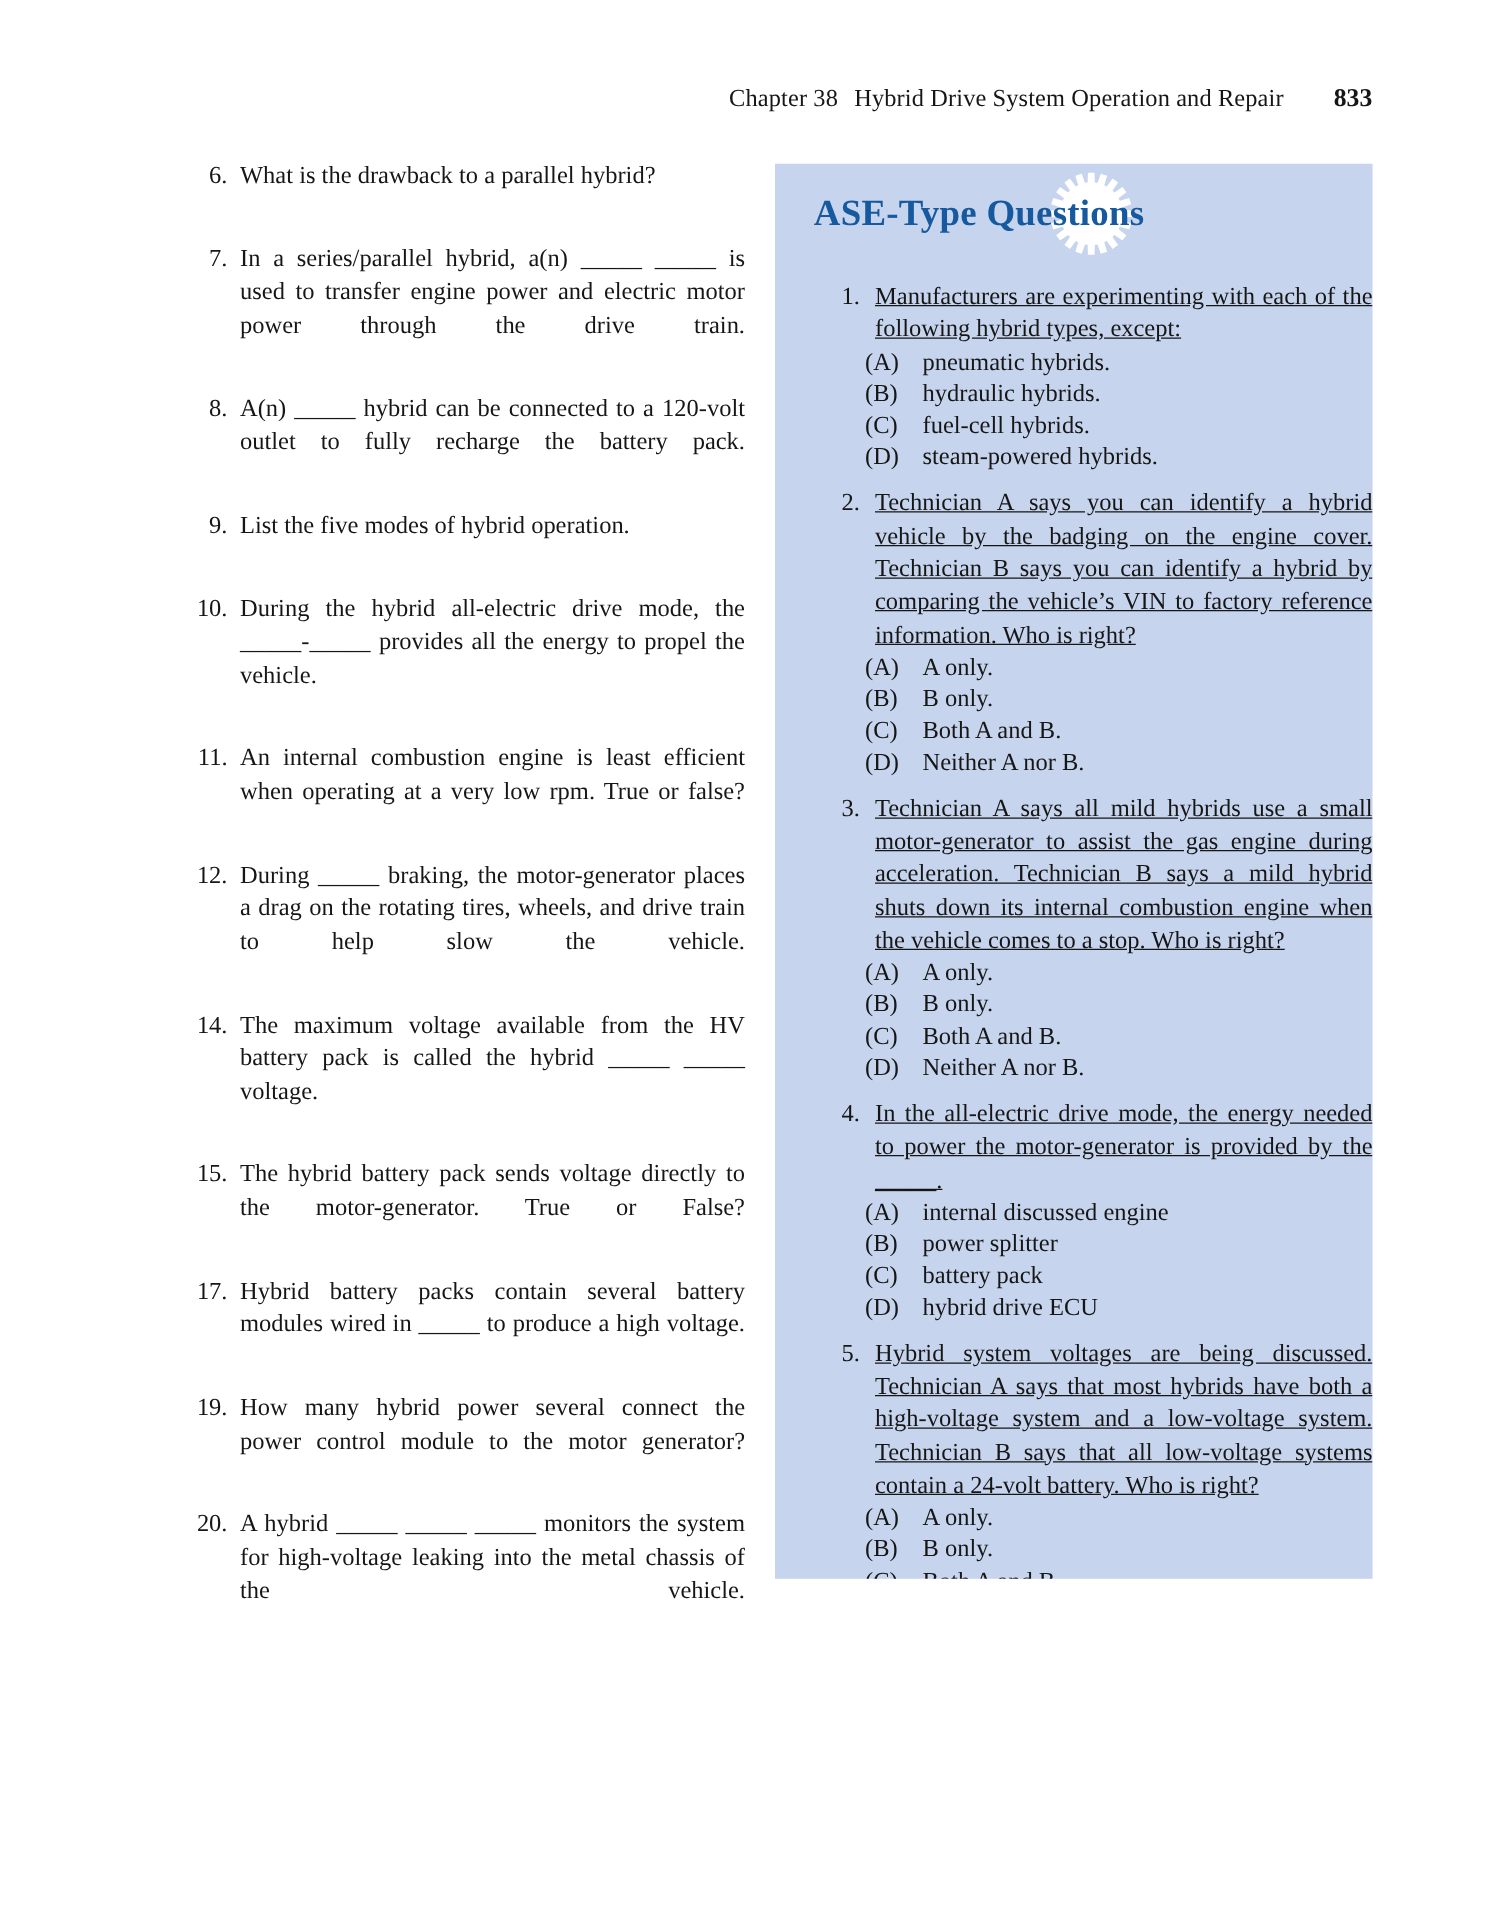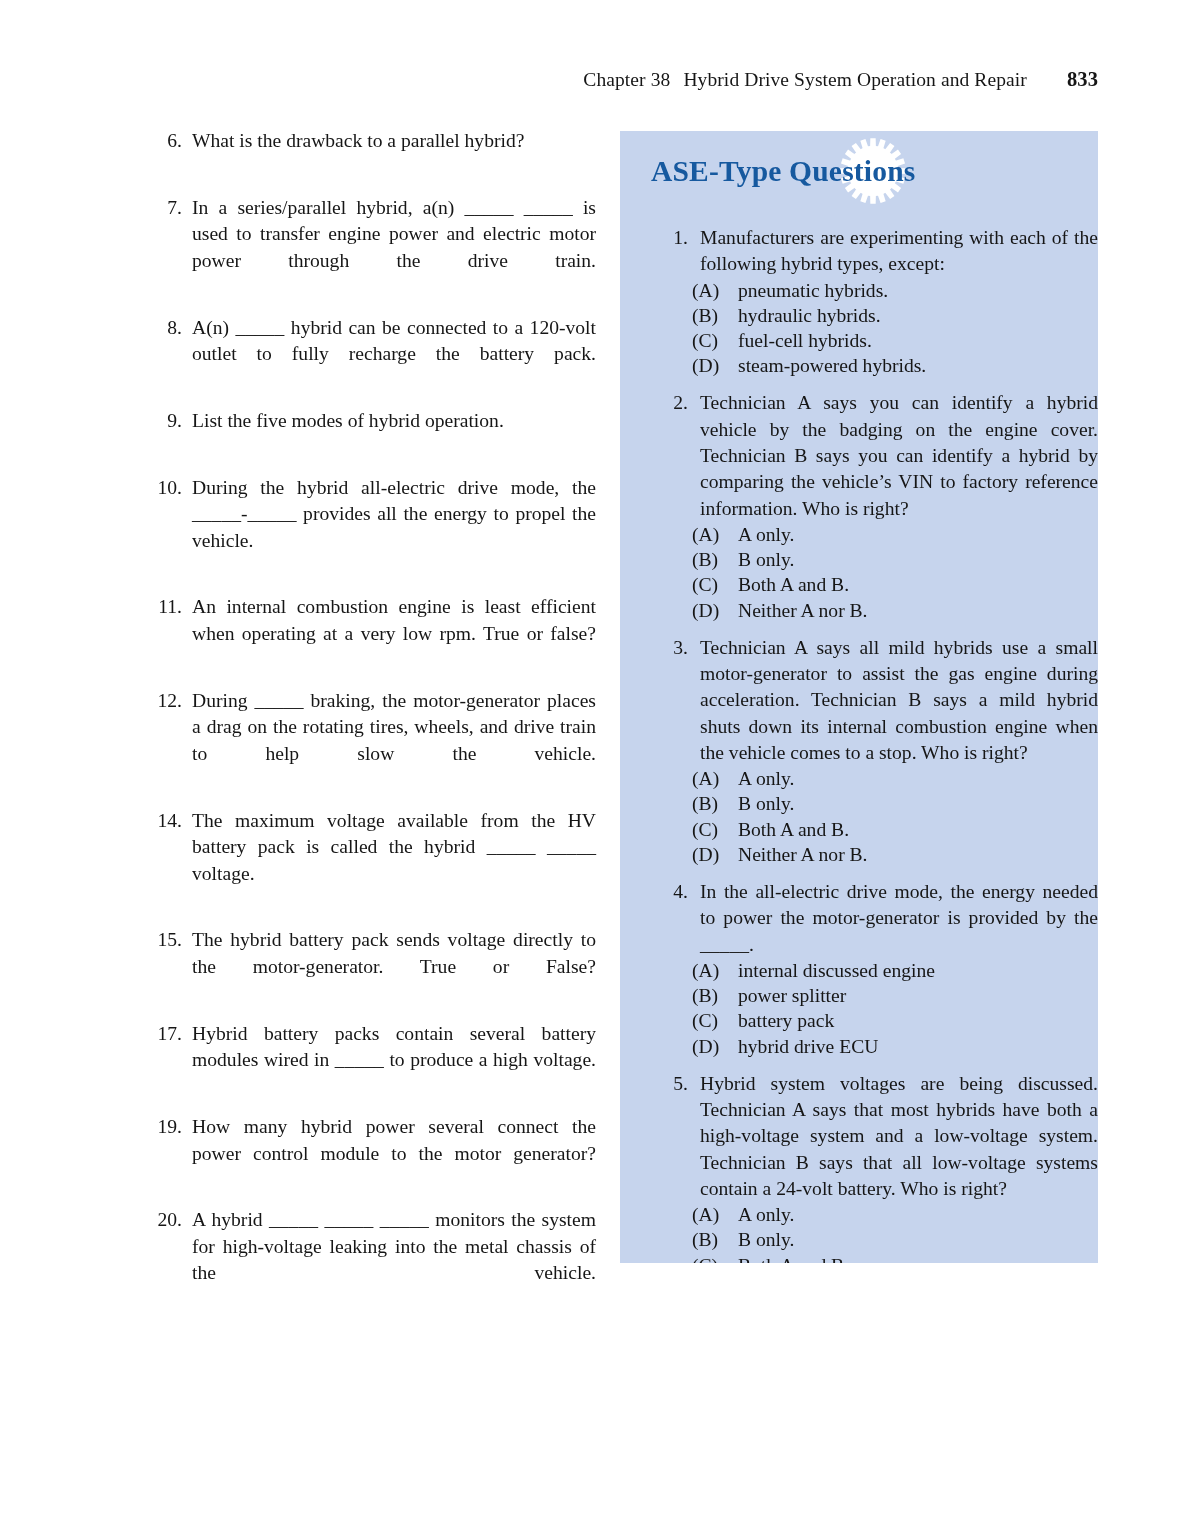--- a/index.html
+++ b/index.html
@@ -130,21 +130,21 @@
     padding-left: 34px;
     text-align: justify;
     text-justify: inter-word;
   }
   .ase-num {
     position: absolute;
     left: 0; top: 0;
     width: 22px;
     text-align: right;
   }
-  .ase-stem .stem-text { display: block; }
+  .ase-stem .stem-text { display: block; text-decoration: underline; }
   .ase-options {
     margin-top: 0px;
   }
   .ase-option {
     position: relative;
     padding-left: 72px;
     font-size: 19.6px;
     line-height: 25.2px;
     text-align: left;
   }

